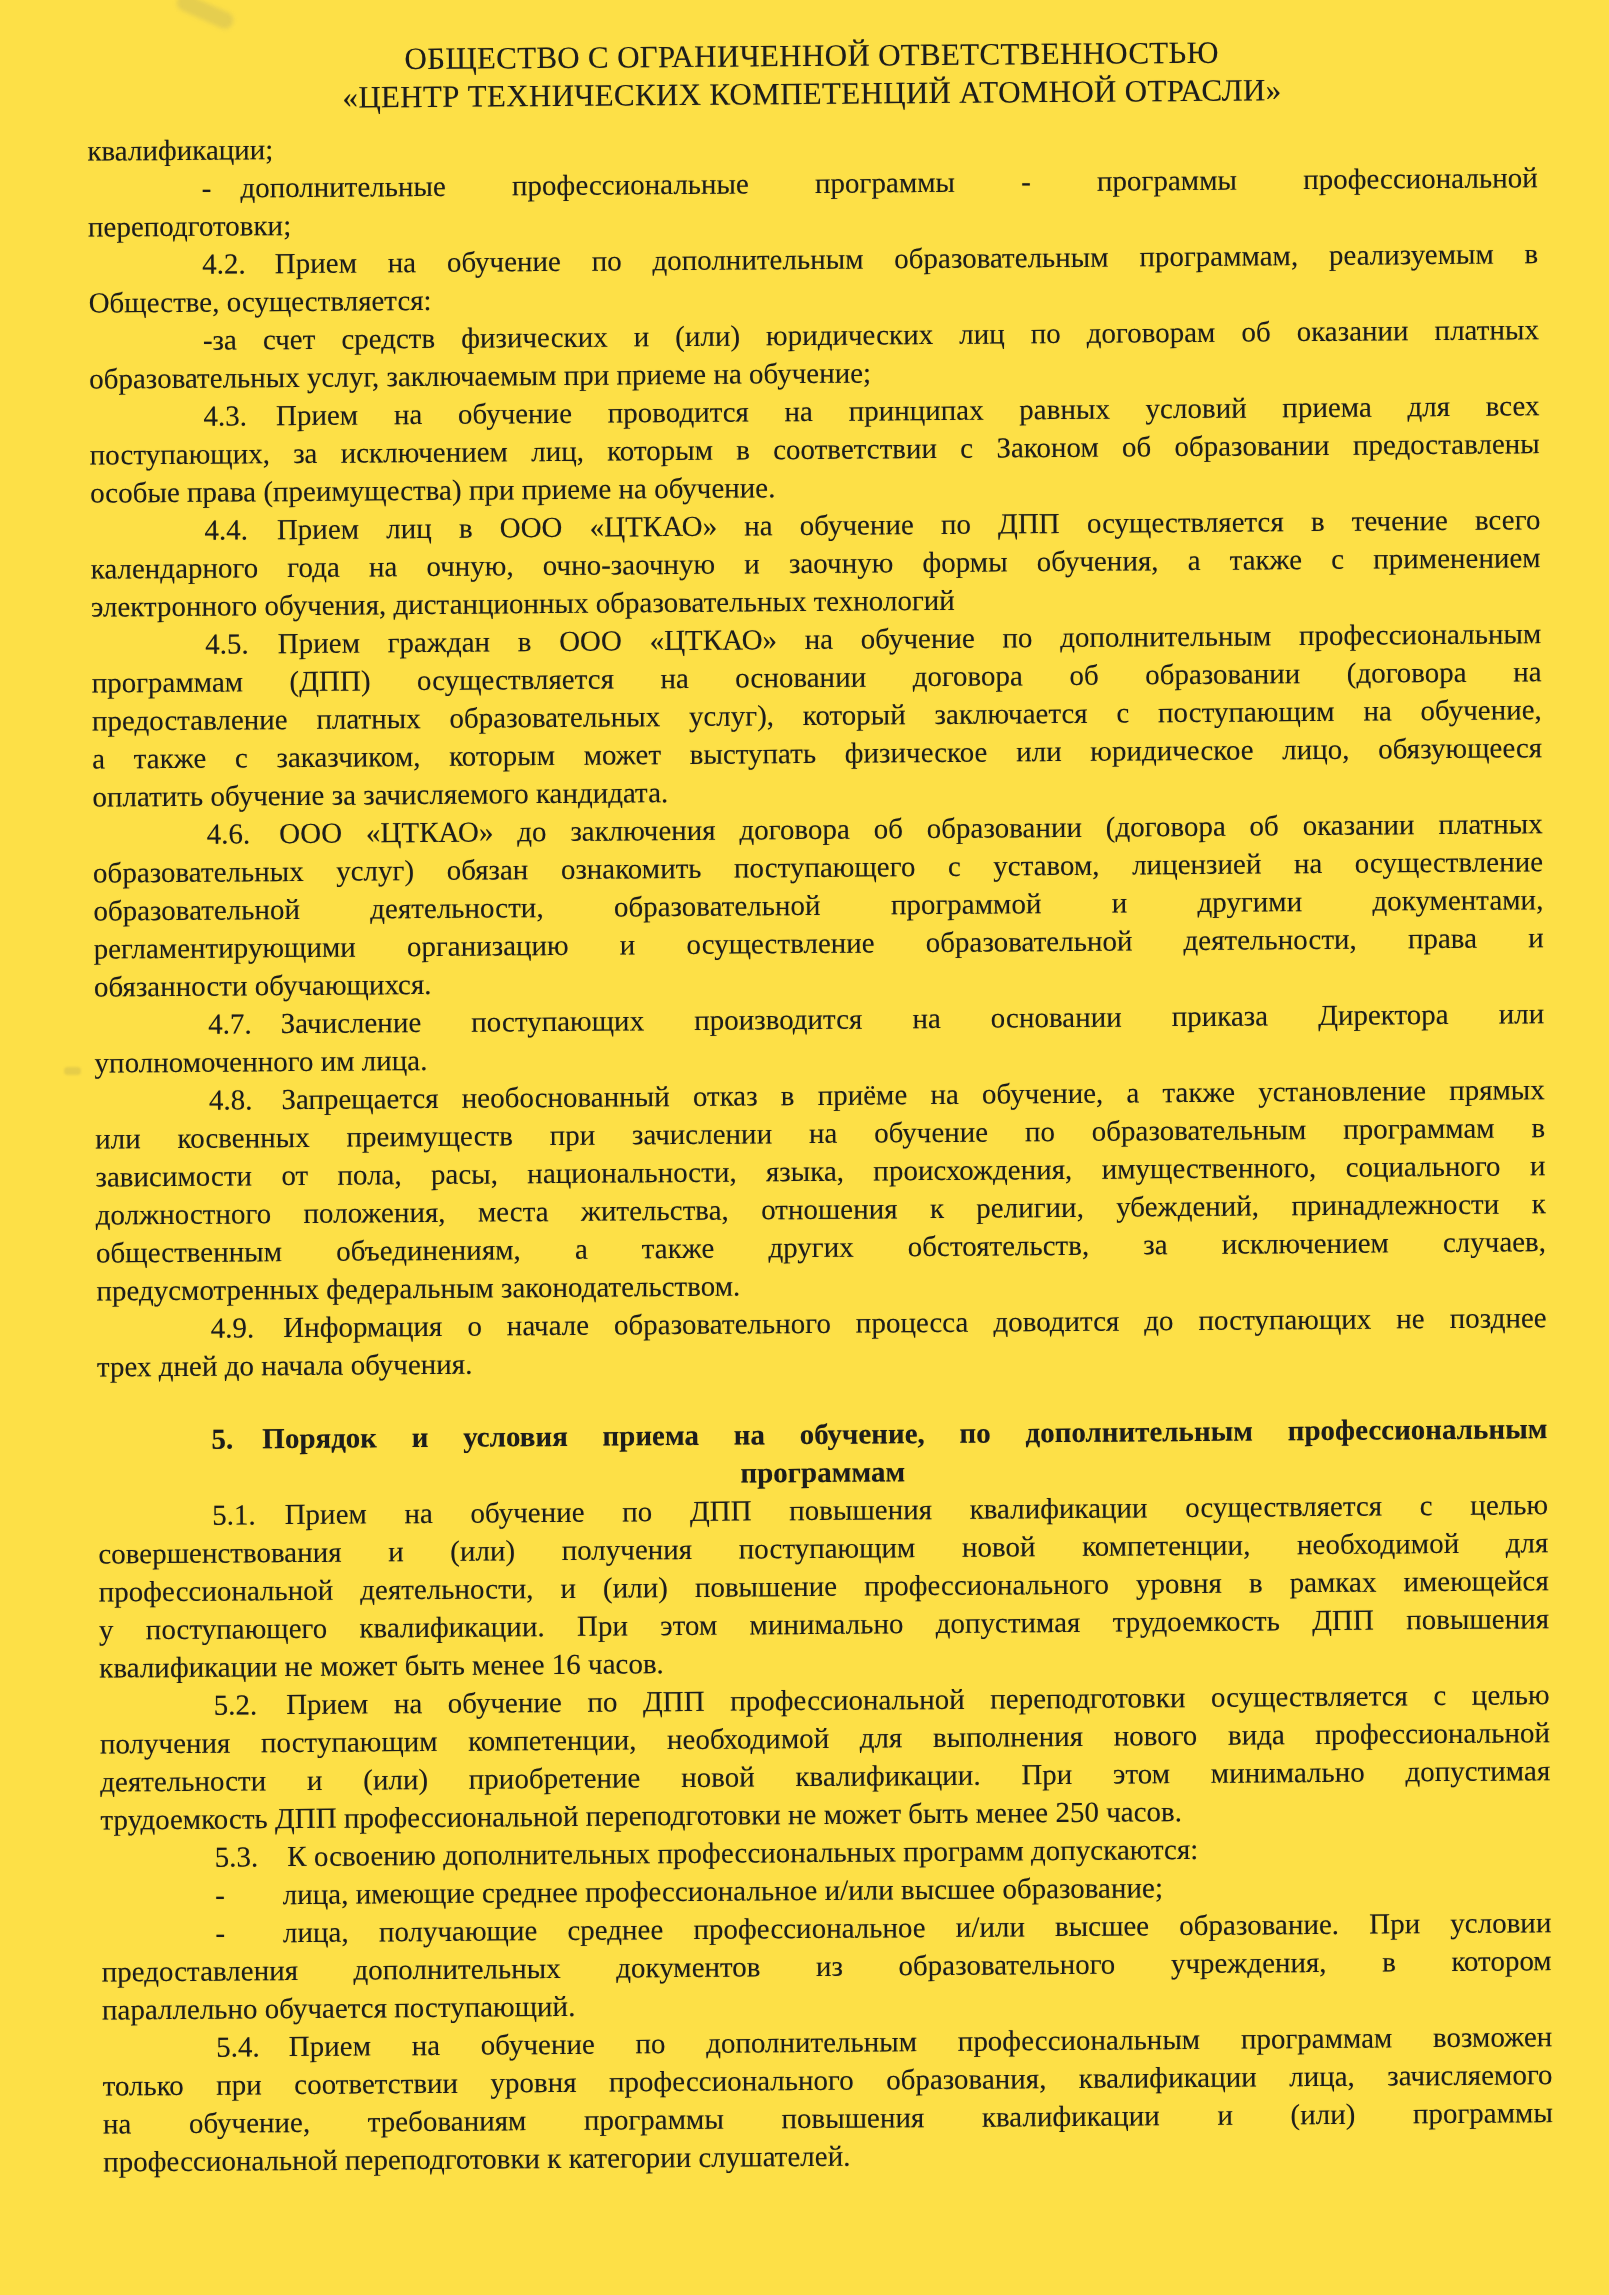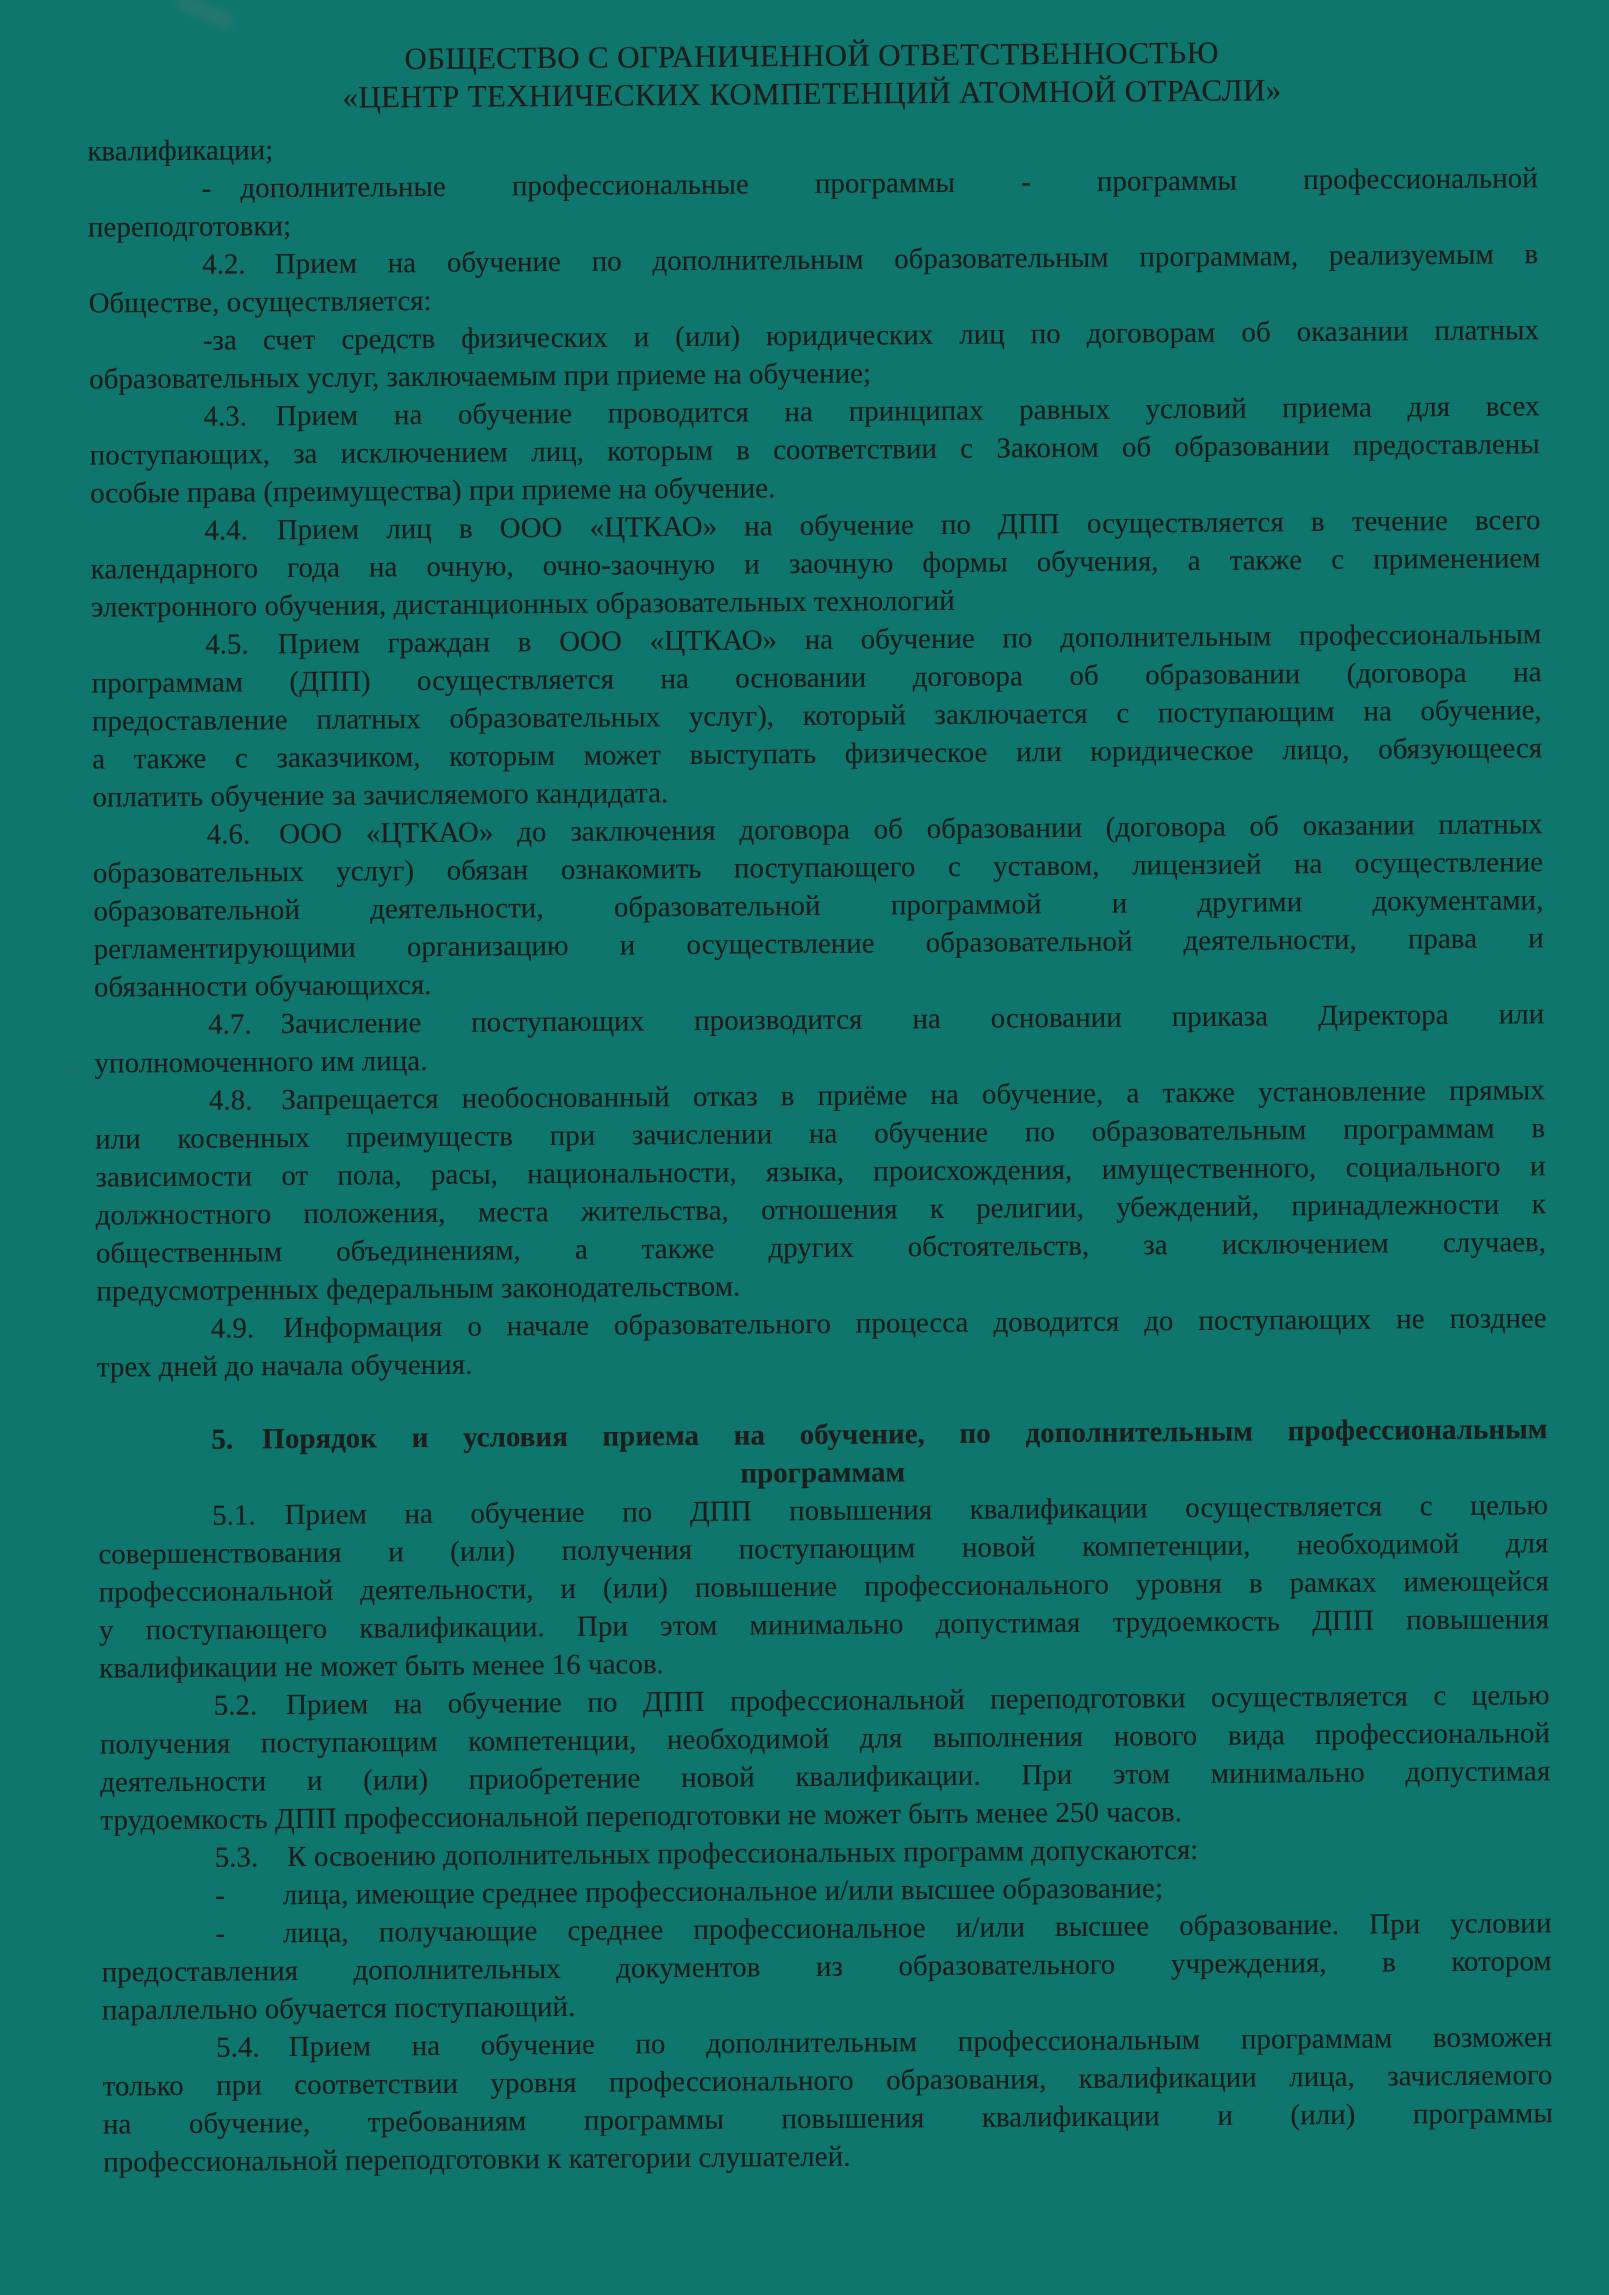--- a/index.html
+++ b/index.html
@@ -3,21 +3,21 @@
 <meta charset="utf-8">
 <style>
   html, body {
     margin: 0; padding: 0;
     width: 1610px; height: 2295px;
     background: #f6f6f4;
     overflow: hidden;
   }
   .paper {
     position: absolute; inset: 0;
-    background: #0f766e;
+    background: #fde047;
   }
   .scan {
     position: absolute; inset: 0;
     transform: rotate(-0.45deg);
     transform-origin: 802px 100px;
   }
   .content {
     position: absolute;
     left: 87px; top: 0;
     width: 1450px;

